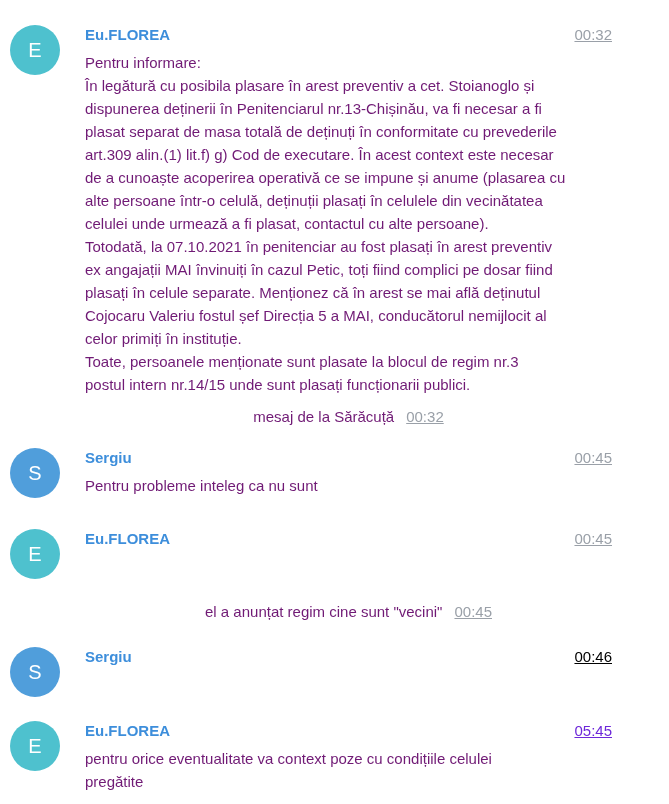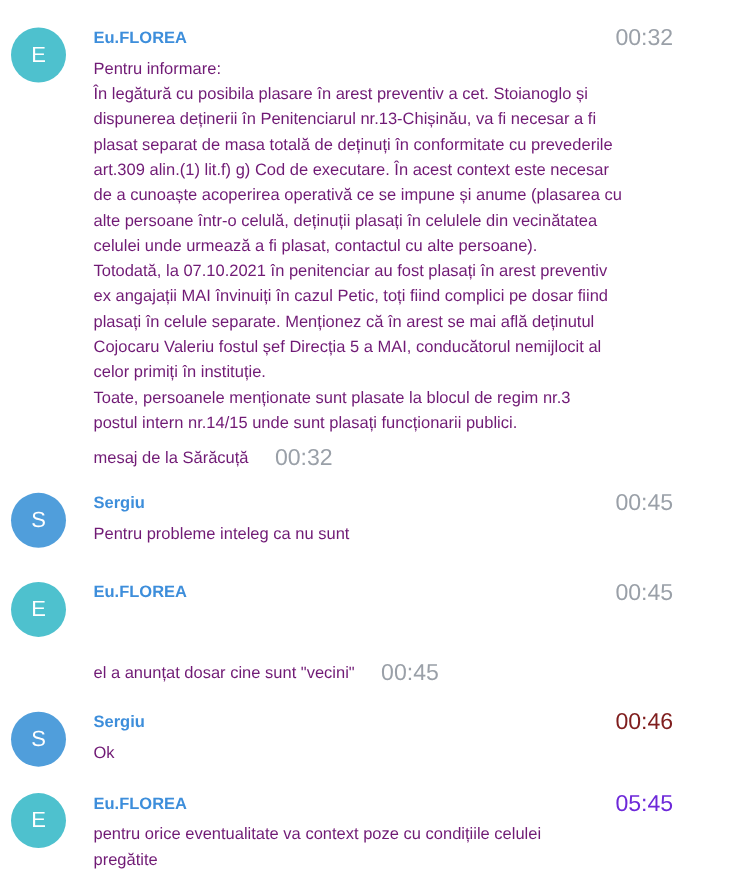--- a/index.html
+++ b/index.html
@@ -52,34 +52,35 @@
     justify-content: space-between;
     align-items: center;
     line-height: 20px;
     gap: 13px;
   }
   .from-name {
     font-size: 15px;
     font-weight: bold;
   }
   .time {
-    font-size: 21px;
+    font-size: 15px;
     white-space: nowrap;
-    margin-left: 24px;
+    margin-left: 12px;
+    text-decoration: underline;
   }
   .text {
     font-size: 15px;
     line-height: 23px;
     color: #701a75;
     white-space: pre;
     margin-top: 6px;
   }
   .joined-row {
     display: flex;
-    justify-content: flex-start;
+    justify-content: center;
     align-items: flex-start;
   }
   .joined-row .text {
     margin-top: 0;
   }
   .joined-row .time {
     line-height: 23px;
   }
 </style>
 </head>
@@ -144,36 +145,35 @@
       <div class="header">
         <span class="from-name" style="color: rgb(61, 142, 219);">Eu.FLOREA</span>
         <span class="time" style="color: rgb(154, 160, 168);">00:45</span>
       </div>
     </div>
   </div>
 
   <div class="message joined msg-5">
     <div class="body">
       <div class="joined-row">
-        <div class="text">el a anunțat dosar cine sunt "vecini"</div>
+        <div class="text">el a anunțat regim cine sunt "vecini"</div>
         <span class="time" style="color: rgb(154, 160, 168);">00:45</span>
       </div>
     </div>
   </div>
 
   <div class="message msg-6">
     <div class="userpic" style="background-color: rgb(80, 158, 219);">
       <span class="initials">S</span>
     </div>
     <div class="body">
       <div class="header">
         <span class="from-name" style="color: rgb(61, 142, 219);">Sergiu</span>
-        <span class="time" style="color: #7f1d1d;">00:46</span>
+        <span class="time" style="color: #000000;">00:46</span>
       </div>
-      <div class="text">Ok</div>
     </div>
   </div>
 
   <div class="message msg-7">
     <div class="userpic" style="background-color: rgb(78, 193, 206);">
       <span class="initials">E</span>
     </div>
     <div class="body">
       <div class="header">
         <span class="from-name" style="color: rgb(61, 142, 219);">Eu.FLOREA</span>

